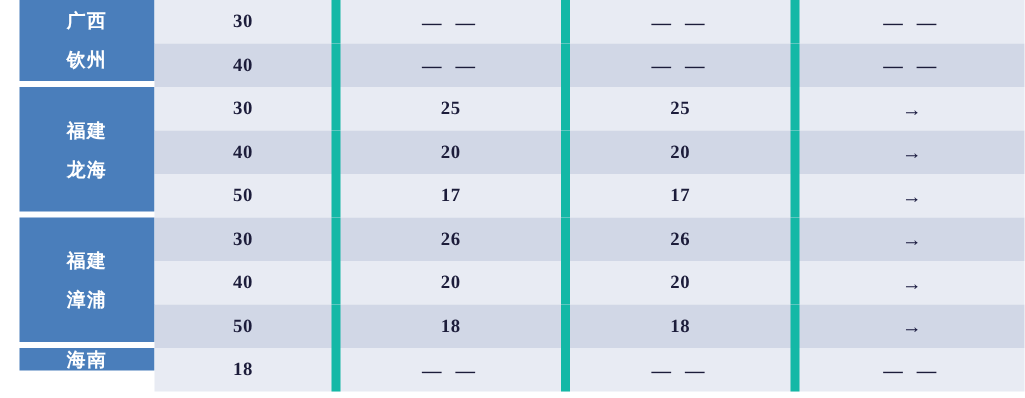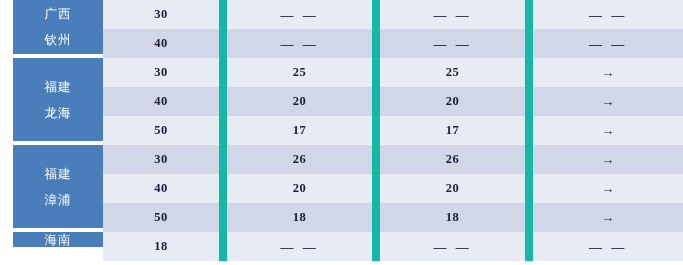--- a/index.html
+++ b/index.html
@@ -29,21 +29,21 @@
     width: 103px;
     height: 265px;
   }
 
   .label-group {
     position: absolute;
     left: 13px;
     width: 90px;
     background: #4a7ebb;
     color: #ffffff;
-    font-weight: normal;
+    font-weight: bold;
     font-size: 12.5px;
     letter-spacing: 1px;
     text-align: center;
     display: flex;
     flex-direction: column;
     align-items: center;
     justify-content: center;
     box-sizing: border-box;
   }
   .label-line {
@@ -73,21 +73,21 @@
   .cell {
     flex: 0 0 auto;
     box-sizing: border-box;
     display: flex;
     align-items: center;
     justify-content: center;
     font-size: 12.5px;
     font-weight: bold;
     color: #1c1c3a;
     height: 100%;
-    border-right: 8px solid #14b8a6;
+    border-right: 6px solid #14b8a6;
     letter-spacing: 0.5px;
   }
   .cell.c0 { width: 124px; }
   .cell.c1 { width: 153px; }
   .cell.c2 { width: 153px; }
   .cell.c3 { width: 150px; border-right: none; }
 
   .dash-pair {
     letter-spacing: 3px;
     font-size: 13px;

